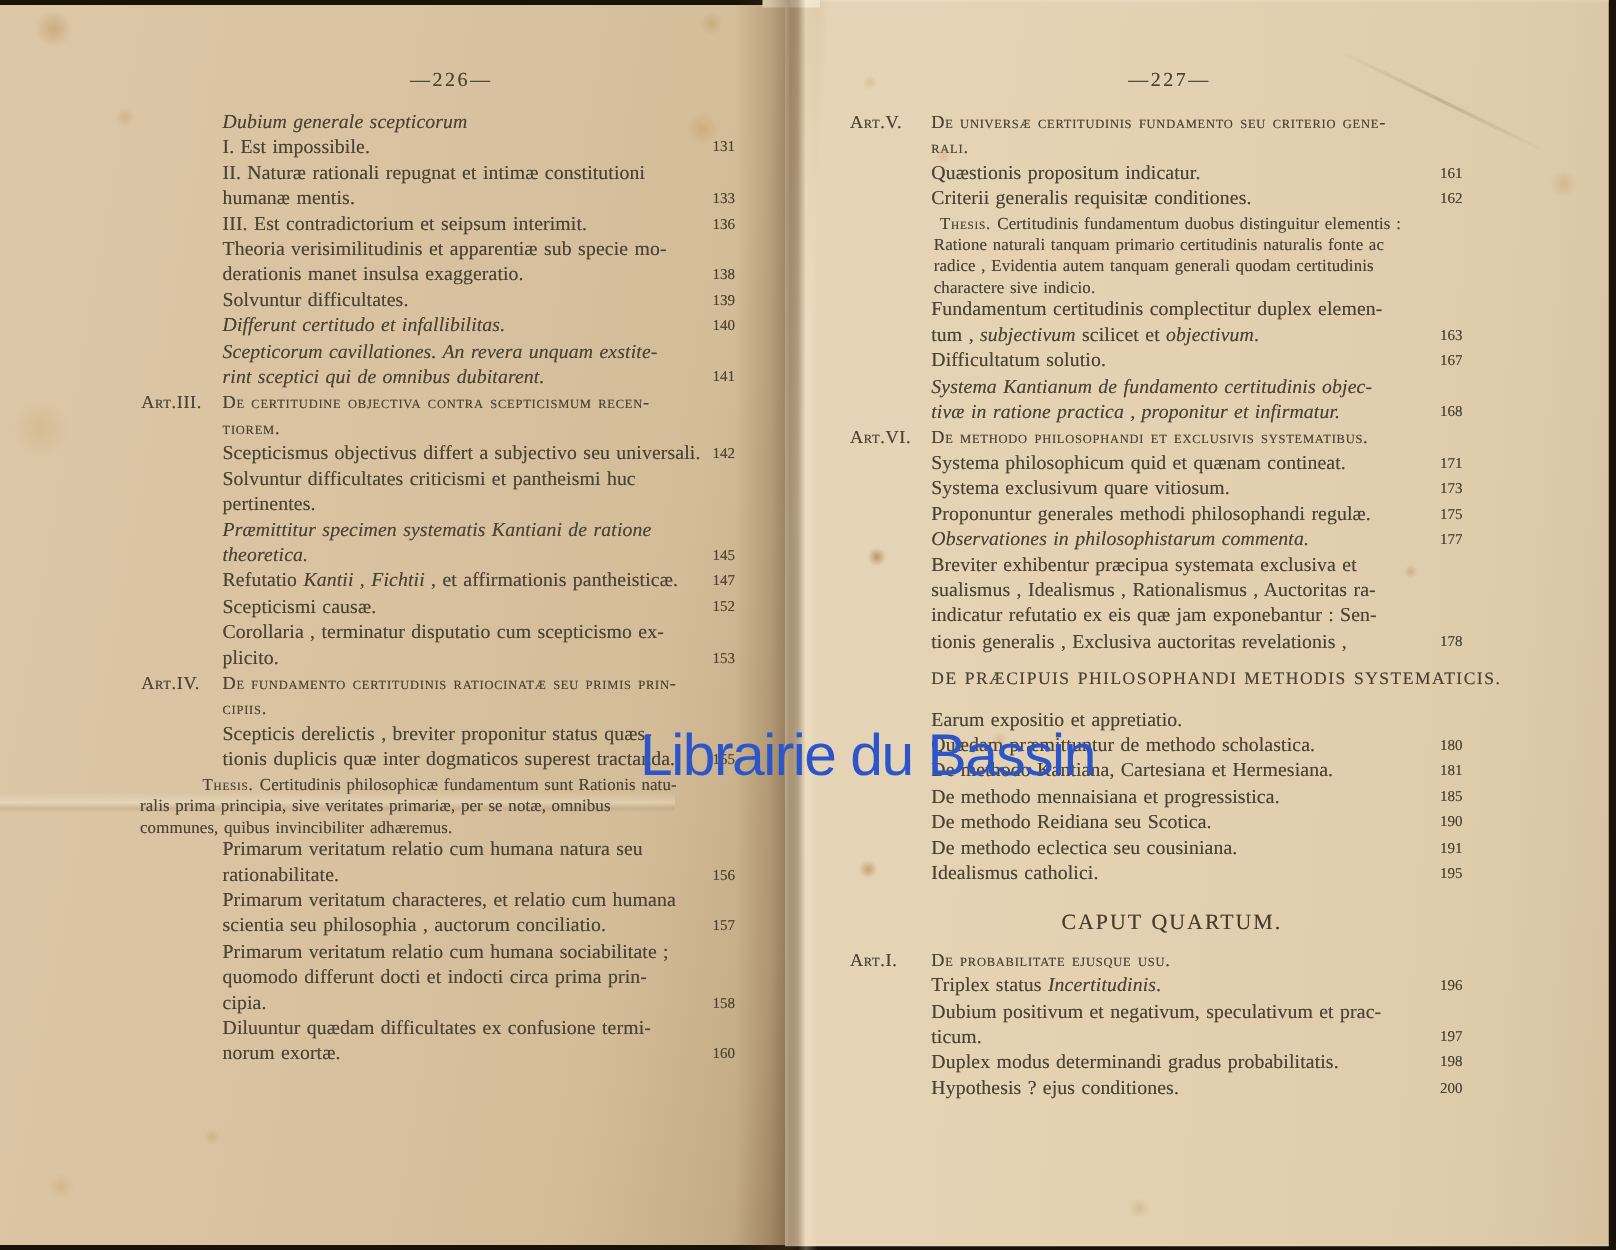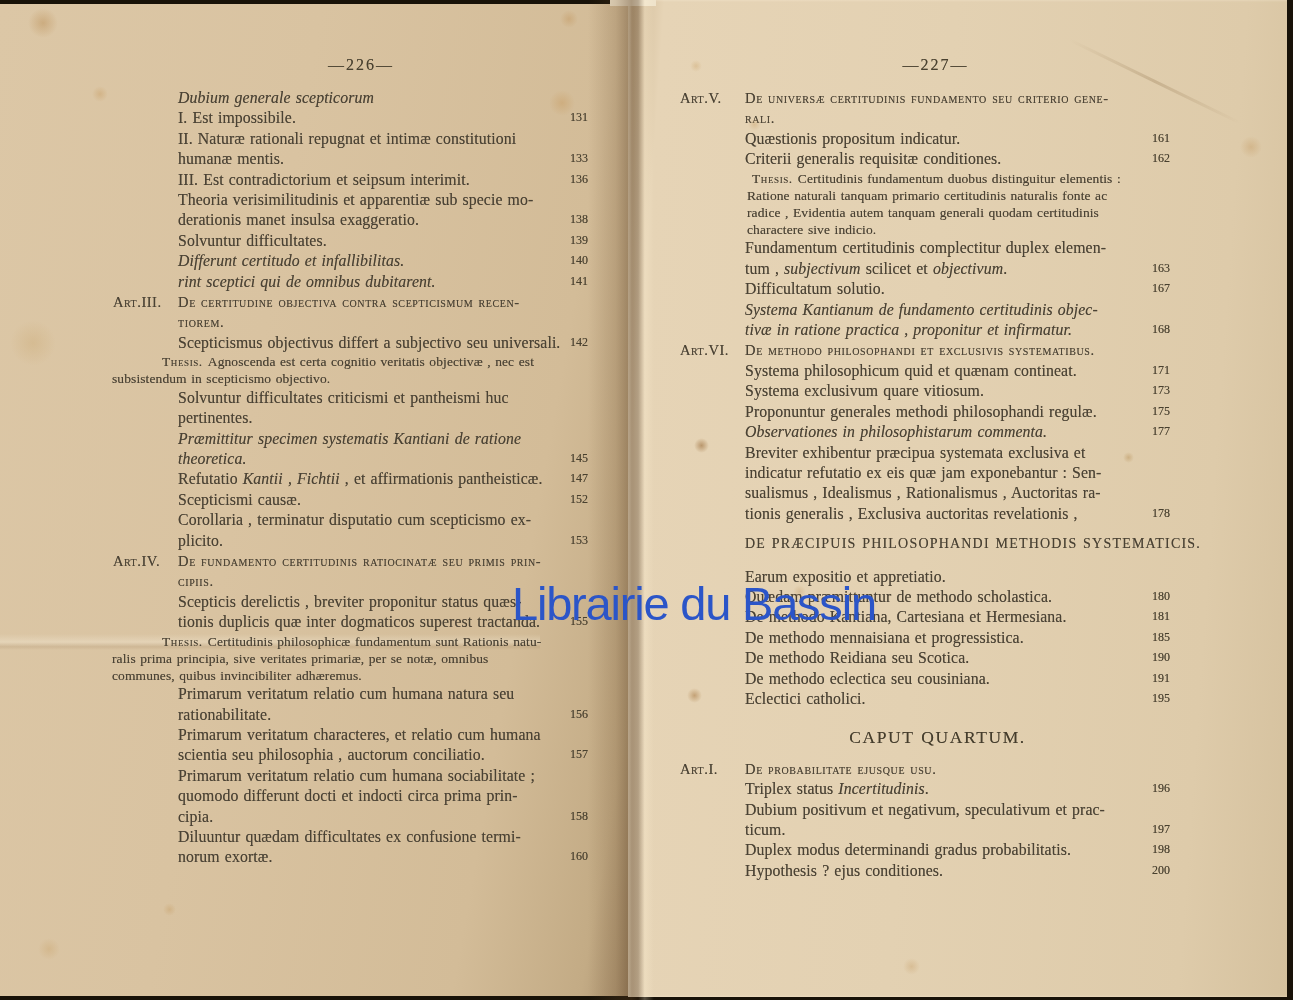--- a/index.html
+++ b/index.html
@@ -105,45 +105,40 @@
           <span class="num">139</span>
         </div>
         <div class="entry item">
           <div class="etext">
             <div class="line"><span class="it">Differunt certitudo et infallibilitas.</span></div>
           </div>
           <span class="num">140</span>
         </div>
         <div class="entry item">
           <div class="etext">
+            <div class="line"><span class="it">Scepticorum cavillationes. An revera unquam exstite-</span></div>
             <div class="line"><span class="it">rint sceptici qui de omnibus dubitarent.</span></div>
           </div>
           <span class="num">141</span>
         </div>
         <div class="entry art">
           <span class="art-label">
             <span>Art.</span>
             <span>III.</span>
           </span>
           <div class="etext">
             <div class="line"><span class="sc">De certitudine objectiva contra scepticismum recen-</span></div>
             <div class="line"><span class="sc">tiorem.</span></div>
           </div>
         </div>
         <div class="entry item">
           <div class="etext">
             <div class="line"><span>Scepticismus objectivus differt a subjectivo seu universali.</span></div>
           </div>
           <span class="num">142</span>
-        </div>
-        <div class="entry thesis">
-          <div class="etext">
-            <div class="line"><span class="sc">Thesis. </span><span>Agnoscenda est certa cognitio veritatis objectivæ , nec est</span></div>
-            <div class="line"><span>subsistendum in scepticismo objectivo.</span></div>
-          </div>
         </div>
         <div class="entry item">
           <div class="etext">
             <div class="line"><span>Solvuntur difficultates criticismi et pantheismi huc</span></div>
             <div class="line"><span>pertinentes.</span></div>
           </div>
         </div>
         <div class="entry item">
           <div class="etext">
             <div class="line"><span class="it">Præmittitur specimen systematis Kantiani de ratione</span></div>
@@ -308,22 +303,22 @@
         </div>
         <div class="entry item">
           <div class="etext">
             <div class="line"><span class="it">Observationes in philosophistarum commenta.</span></div>
           </div>
           <span class="num">177</span>
         </div>
         <div class="entry item">
           <div class="etext">
             <div class="line"><span>Breviter exhibentur præcipua systemata exclusiva et</span></div>
+            <div class="line"><span>sualismus , Idealismus , Rationalismus , Auctoritas ra-</span></div>
             <div class="line"><span>indicatur refutatio ex eis quæ jam exponebantur : Sen-</span></div>
-            <div class="line"><span>sualismus , Idealismus , Rationalismus , Auctoritas ra-</span></div>
             <div class="line"><span>tionis generalis , Exclusiva auctoritas revelationis ,</span></div>
           </div>
           <span class="num">178</span>
         </div>
         <div class="entry center">
           <div class="etext">
             <div class="line"><span>DE PRÆCIPUIS PHILOSOPHANDI METHODIS SYSTEMATICIS.</span></div>
           </div>
         </div>
         <div class="entry item">
@@ -356,21 +351,21 @@
           <span class="num">190</span>
         </div>
         <div class="entry item">
           <div class="etext">
             <div class="line"><span>De methodo eclectica seu cousiniana.</span></div>
           </div>
           <span class="num">191</span>
         </div>
         <div class="entry item">
           <div class="etext">
-            <div class="line"><span>Eclectici catholici.</span></div>
+            <div class="line"><span>Idealismus catholici.</span></div>
           </div>
           <span class="num">195</span>
         </div>
         <div class="entry chapter">
           <div class="etext">
             <div class="line"><span>CAPUT QUARTUM.</span></div>
           </div>
         </div>
         <div class="entry art">
           <span class="art-label">

